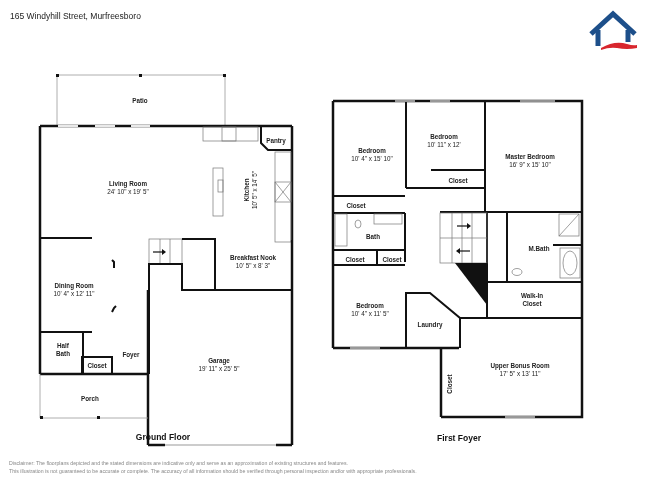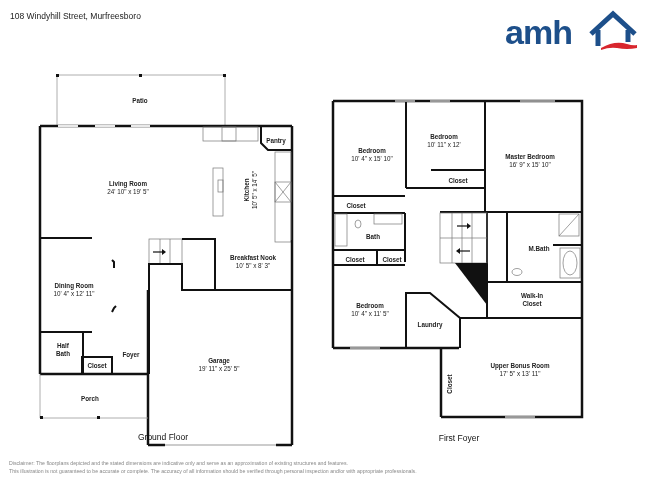--- a/index.html
+++ b/index.html
@@ -5,30 +5,29 @@
   html, body { margin:0; padding:0; background:#fff; }
   body { width:650px; height:488px; position:relative; overflow:hidden; font-family:"Liberation Sans", sans-serif; }
   .address { position:absolute; left:10px; top:11px; font-size:8.5px; color:#222; }
   .logo { position:absolute; left:505px; top:8px; width:135px; height:45px; }
   .logo-text { position:absolute; left:0; top:7px; font-size:34px; font-weight:bold; color:#1d4f8a; letter-spacing:-1px; font-family:"Liberation Sans", sans-serif; line-height:34px; }
   svg.plan { position:absolute; left:0; top:0; }
   .lbl { position:absolute; text-align:center; color:#222; font-size:6.3px; line-height:7.5px; white-space:nowrap; transform:translateX(-50%); }
   .lbl b { font-weight:bold; display:block; }
   .lbl span { display:block; }
   .rot { transform:translate(-50%,-50%) rotate(-90deg); }
-  .floor-title { position:absolute; font-size:8.5px; color:#111; transform:translateX(-50%); }
+  .floor-title { position:absolute; font-size:8.5px; color:#111; transform:translateX(-50%);font-weight:bold; }
   .disclaimer { position:absolute; left:9px; top:459px; font-size:5.2px; color:#888; line-height:8px; width:640px; }
 </style>
 </head>
 <body>
 
-<div class="address">108 Windyhill Street, Murfreesboro</div>
+<div class="address">165 Windyhill Street, Murfreesboro</div>
 
 <div class="logo">
-  <div class="logo-text">amh</div>
   <svg width="135" height="45" style="position:absolute;left:0;top:0">
     <polyline points="86,26 108,6 130,26" fill="none" stroke="#1d4f8a" stroke-width="5"></polyline>
     <polyline points="93,22 93,38" stroke="#1d4f8a" stroke-width="5" fill="none"></polyline>
     <polyline points="123,22 123,34" stroke="#1d4f8a" stroke-width="5" fill="none"></polyline>
     <path d="M96,40 Q110,32 122,36 Q128,38 132,37 L132,40 Q122,42 112,40 Q104,39 96,42 Z" fill="#d8262e"></path>
   </svg>
 </div>
 
 <svg class="plan" width="650" height="488">
   <g stroke="#111" fill="none">

